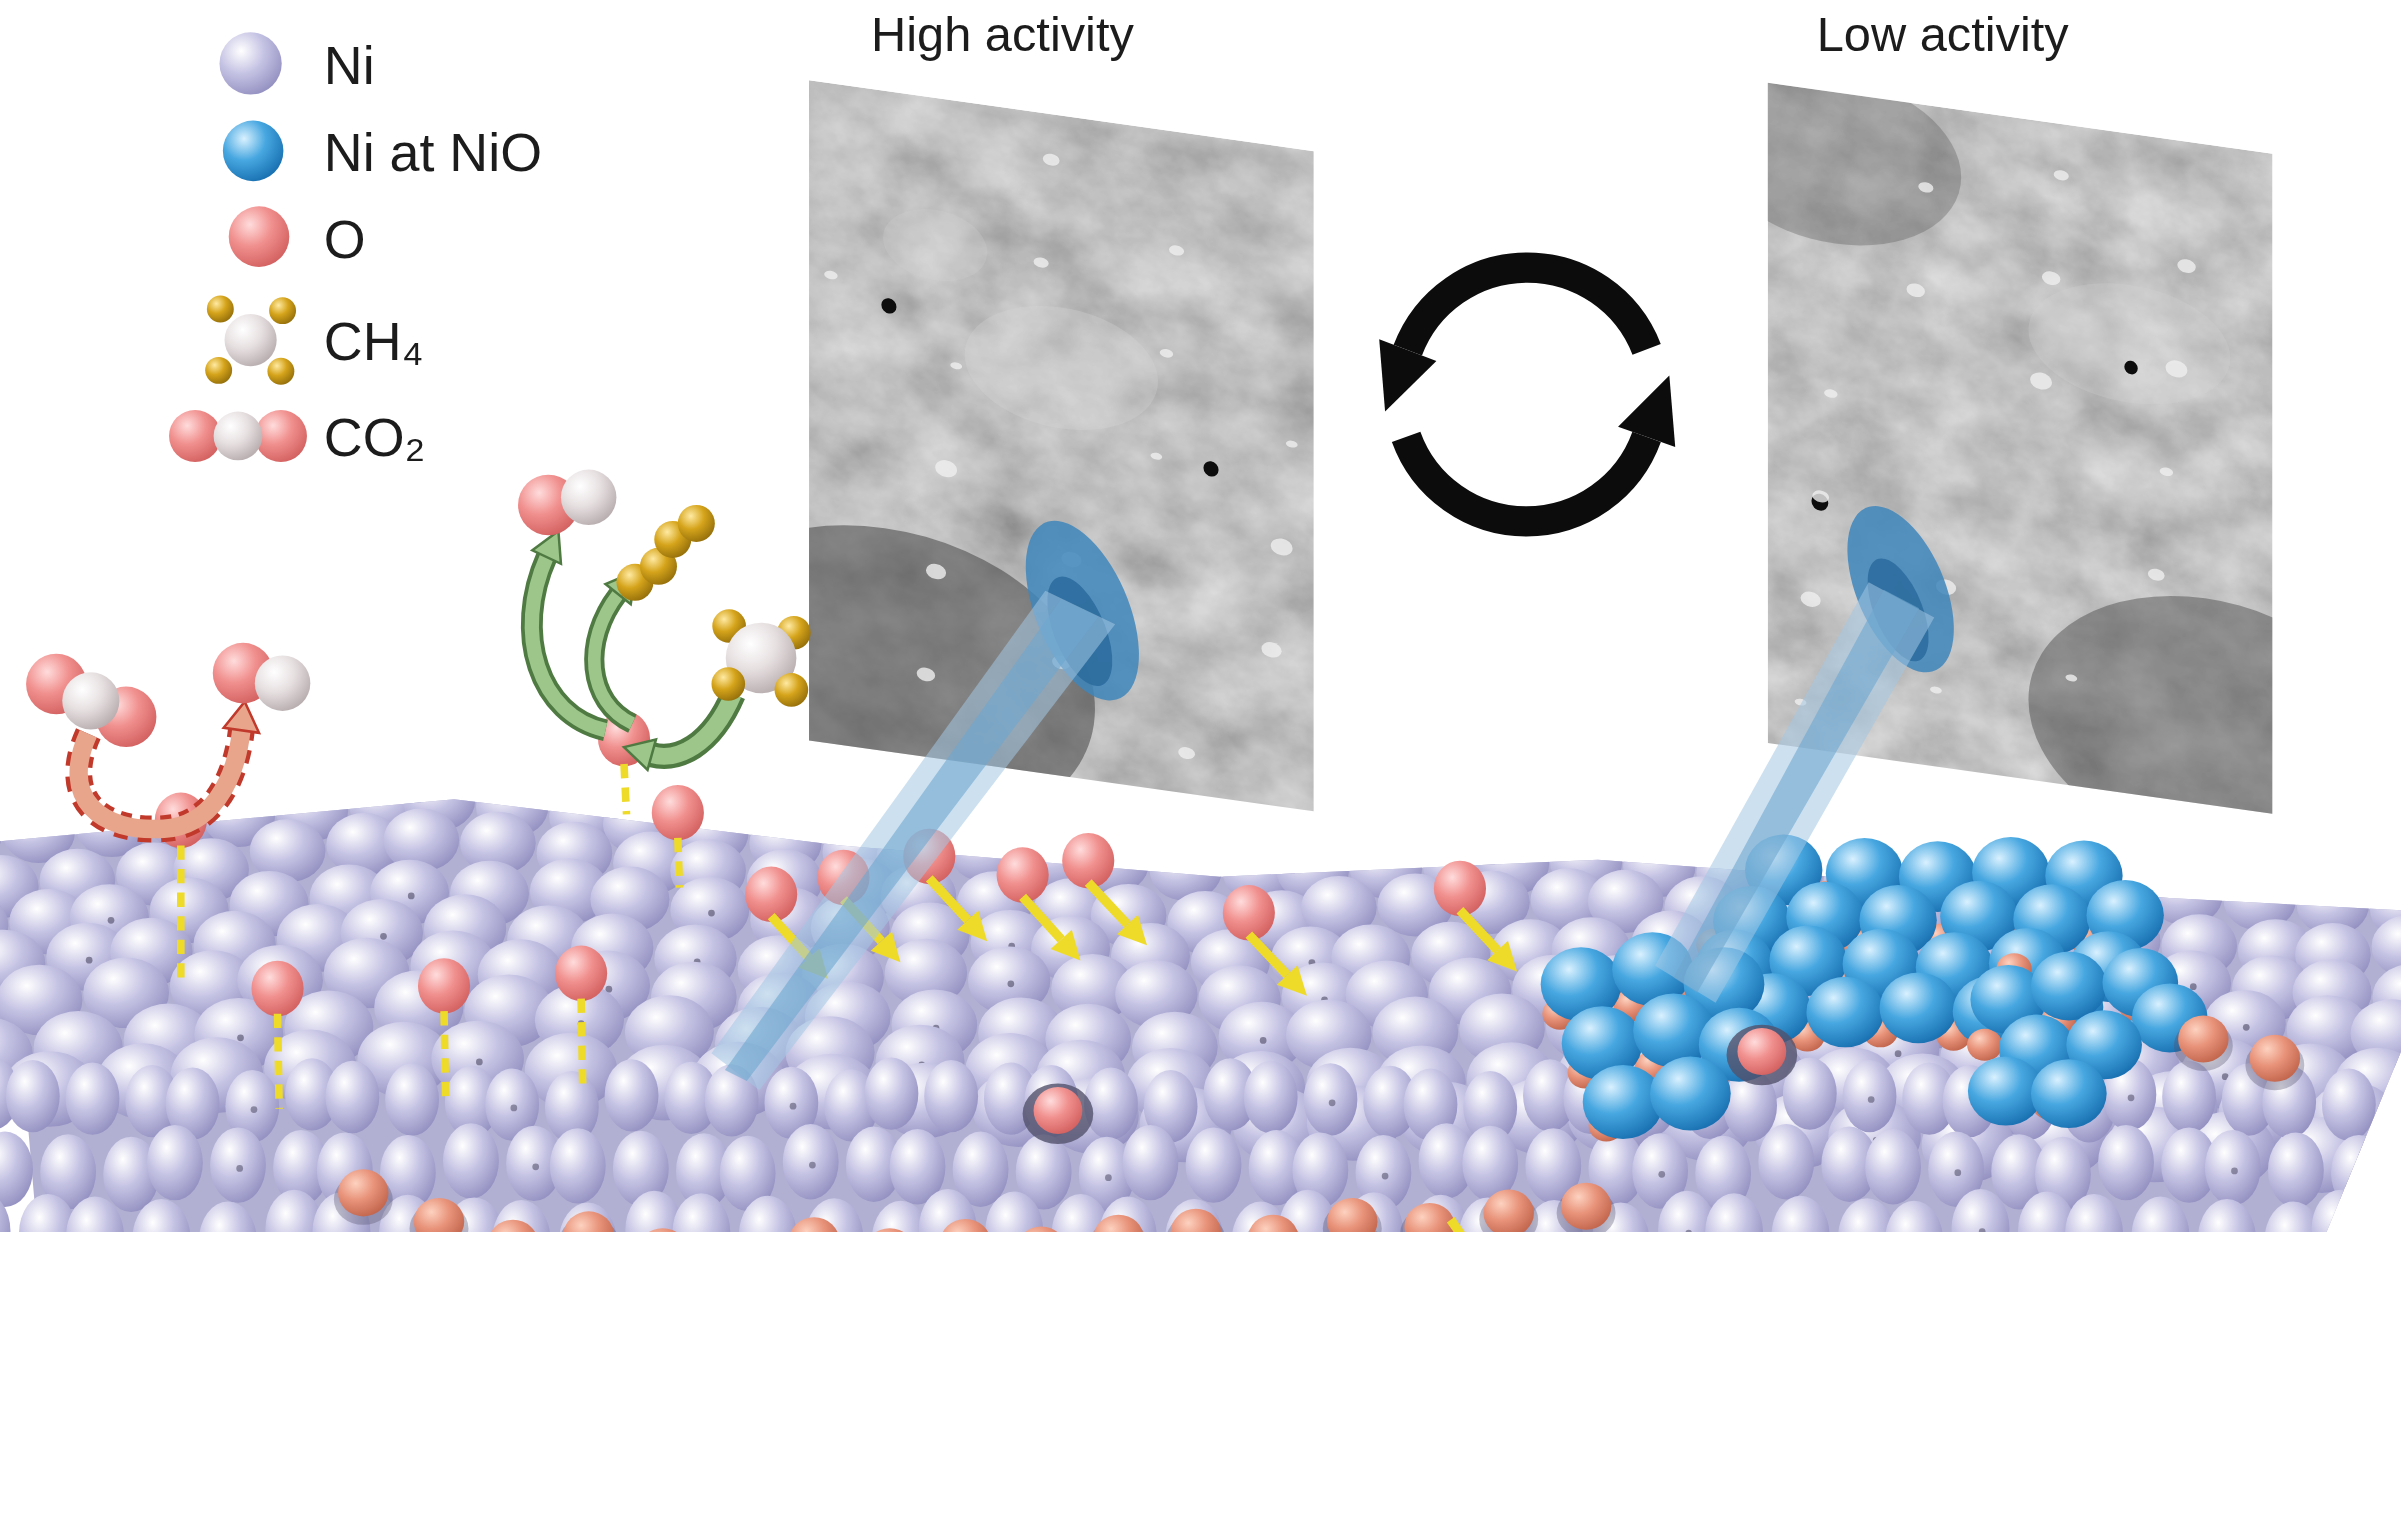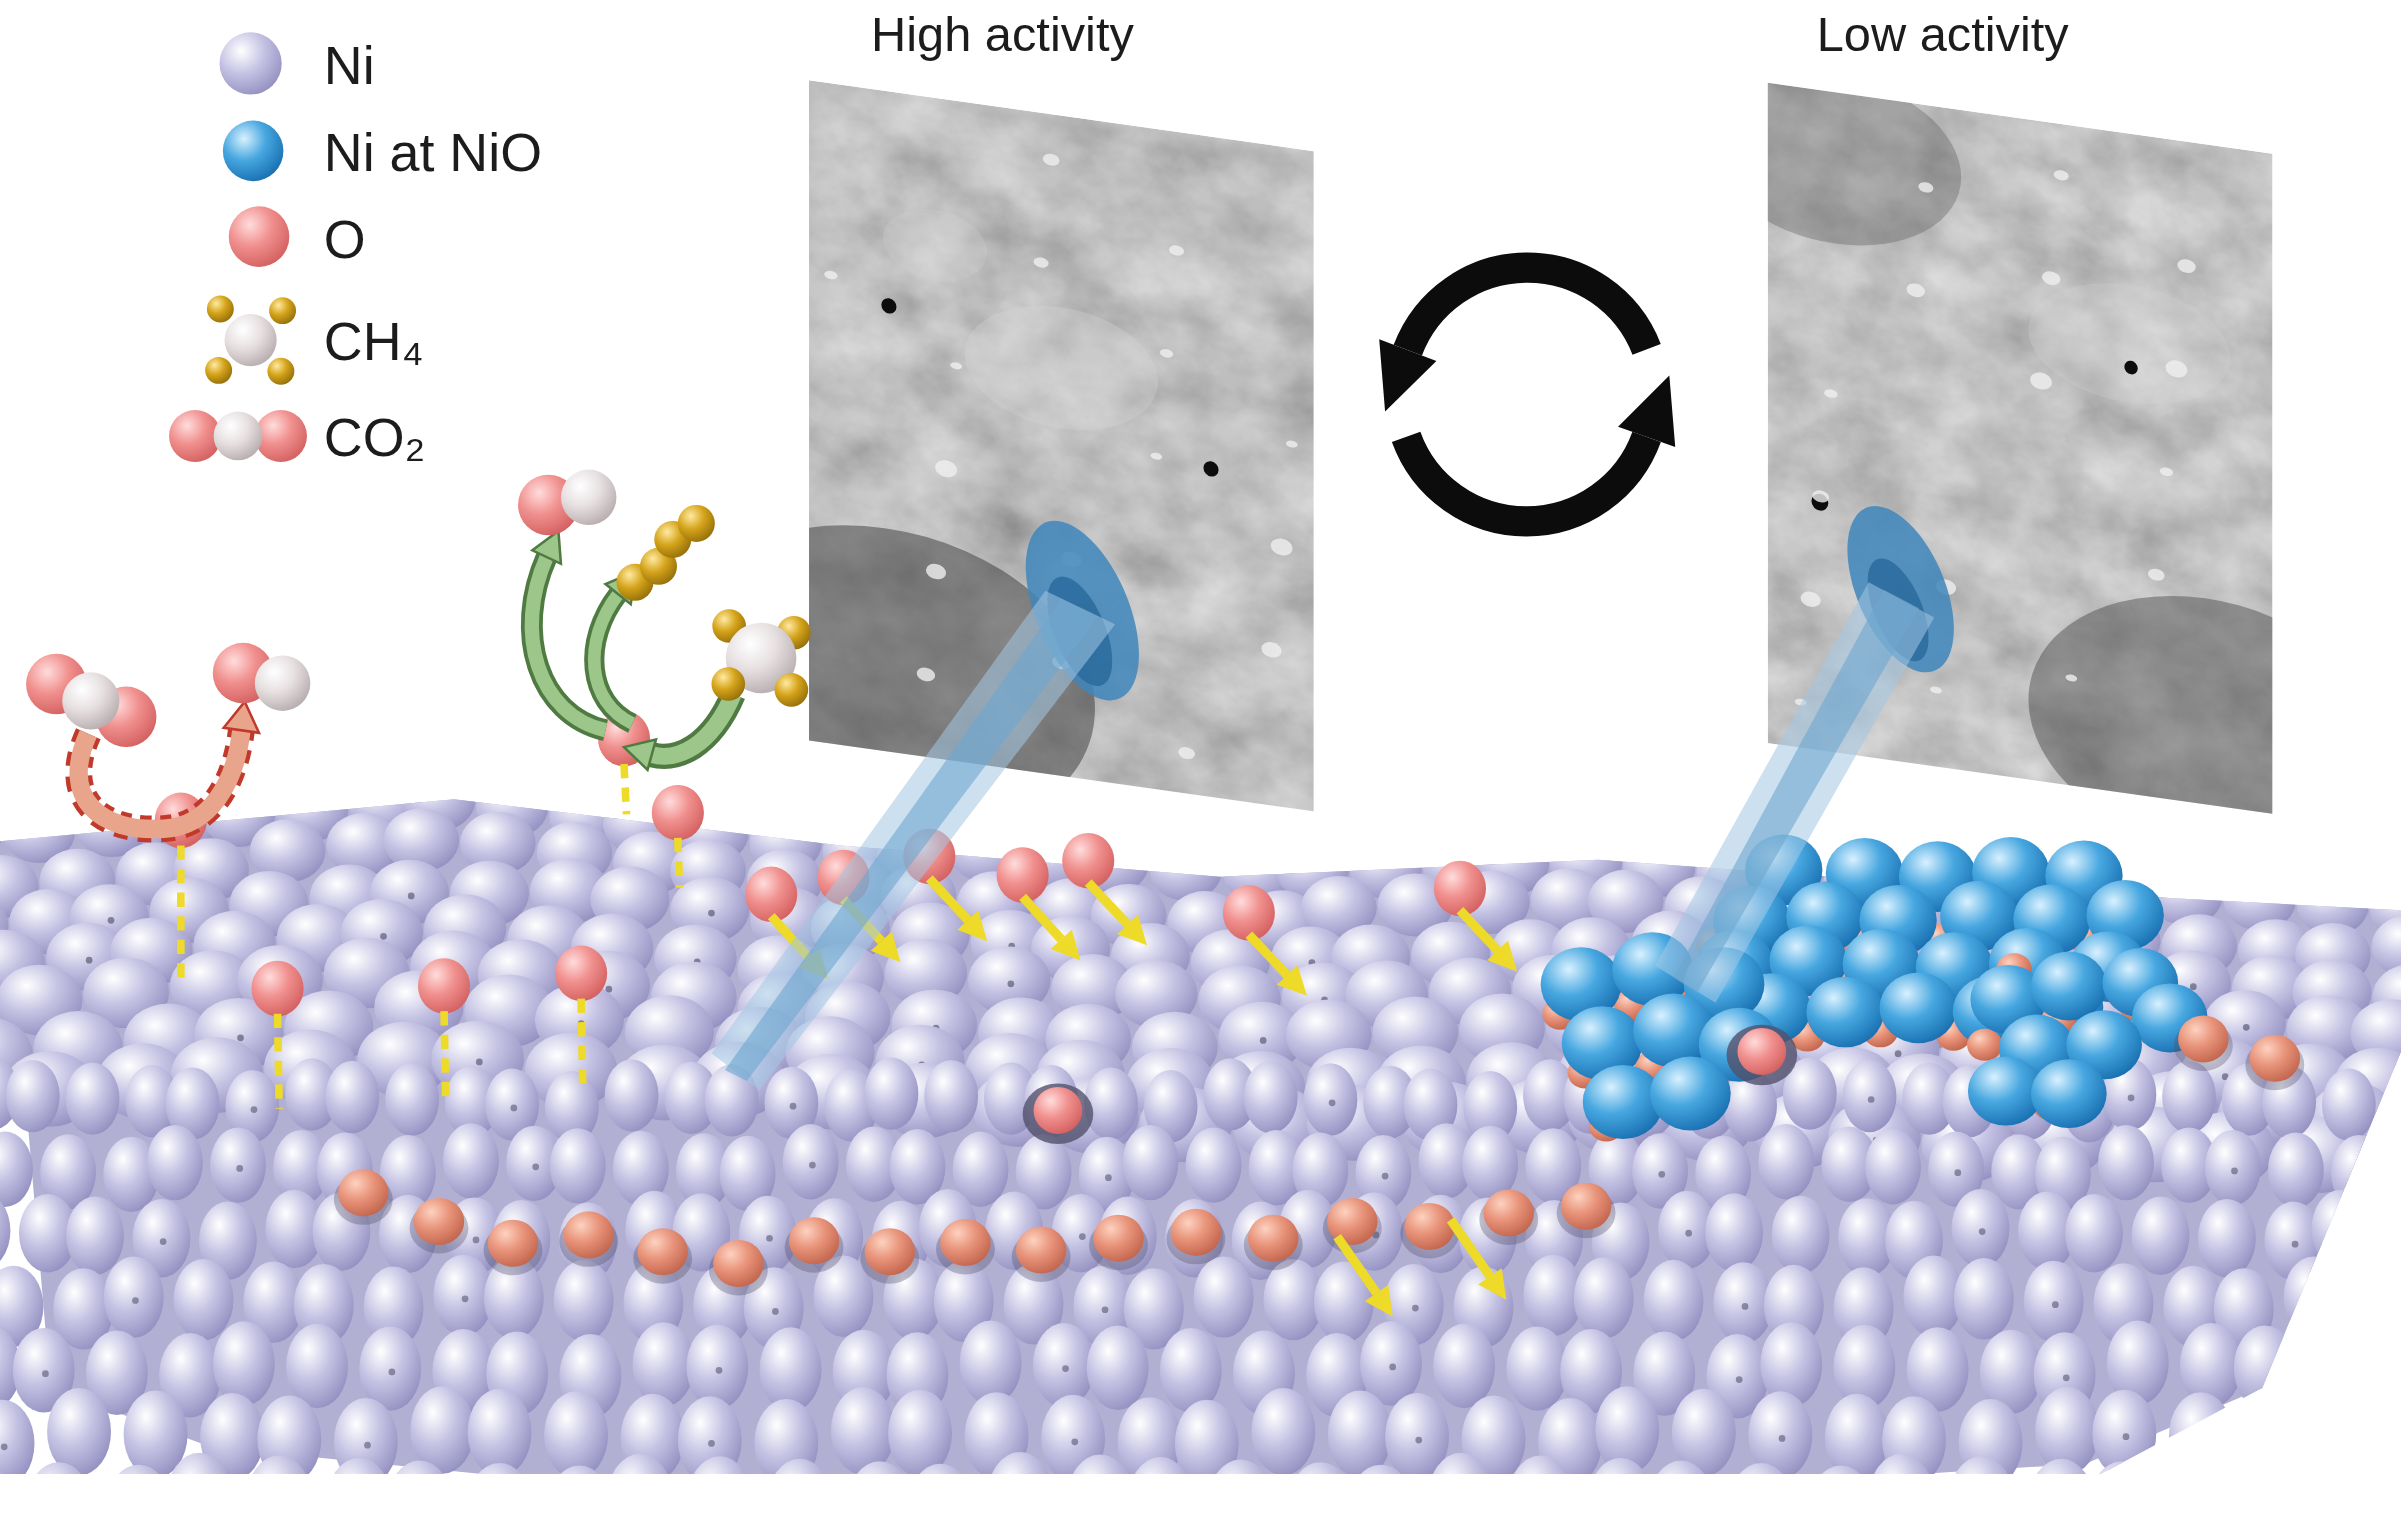--- a/index.html
+++ b/index.html
@@ -1,16 +1,16 @@
 <!DOCTYPE html>
 <html style="font-size:13.5px"><head>
 <meta charset="utf-8">
 <style>
   html,body{margin:0;padding:0;background:#ffffff;}
-  #stage{position:relative;width:2401px;height:1474px;background:#ffffff;overflow:hidden;
+  #stage{position:relative;width:2401px;height:1232px;background:#ffffff;overflow:hidden;
          font-family:"Liberation Sans", sans-serif;}
   svg text{font-family:"Liberation Sans", sans-serif;fill:#1c1c1c;}
   .legend-label{font-size:64px;}
   .panel-title{font-size:58px;text-anchor:middle;}
 </style>
 </head>
 <body>
 
 <div id="stage">
 <svg width="2401" height="1522" viewBox="0 0 2855 1809">

